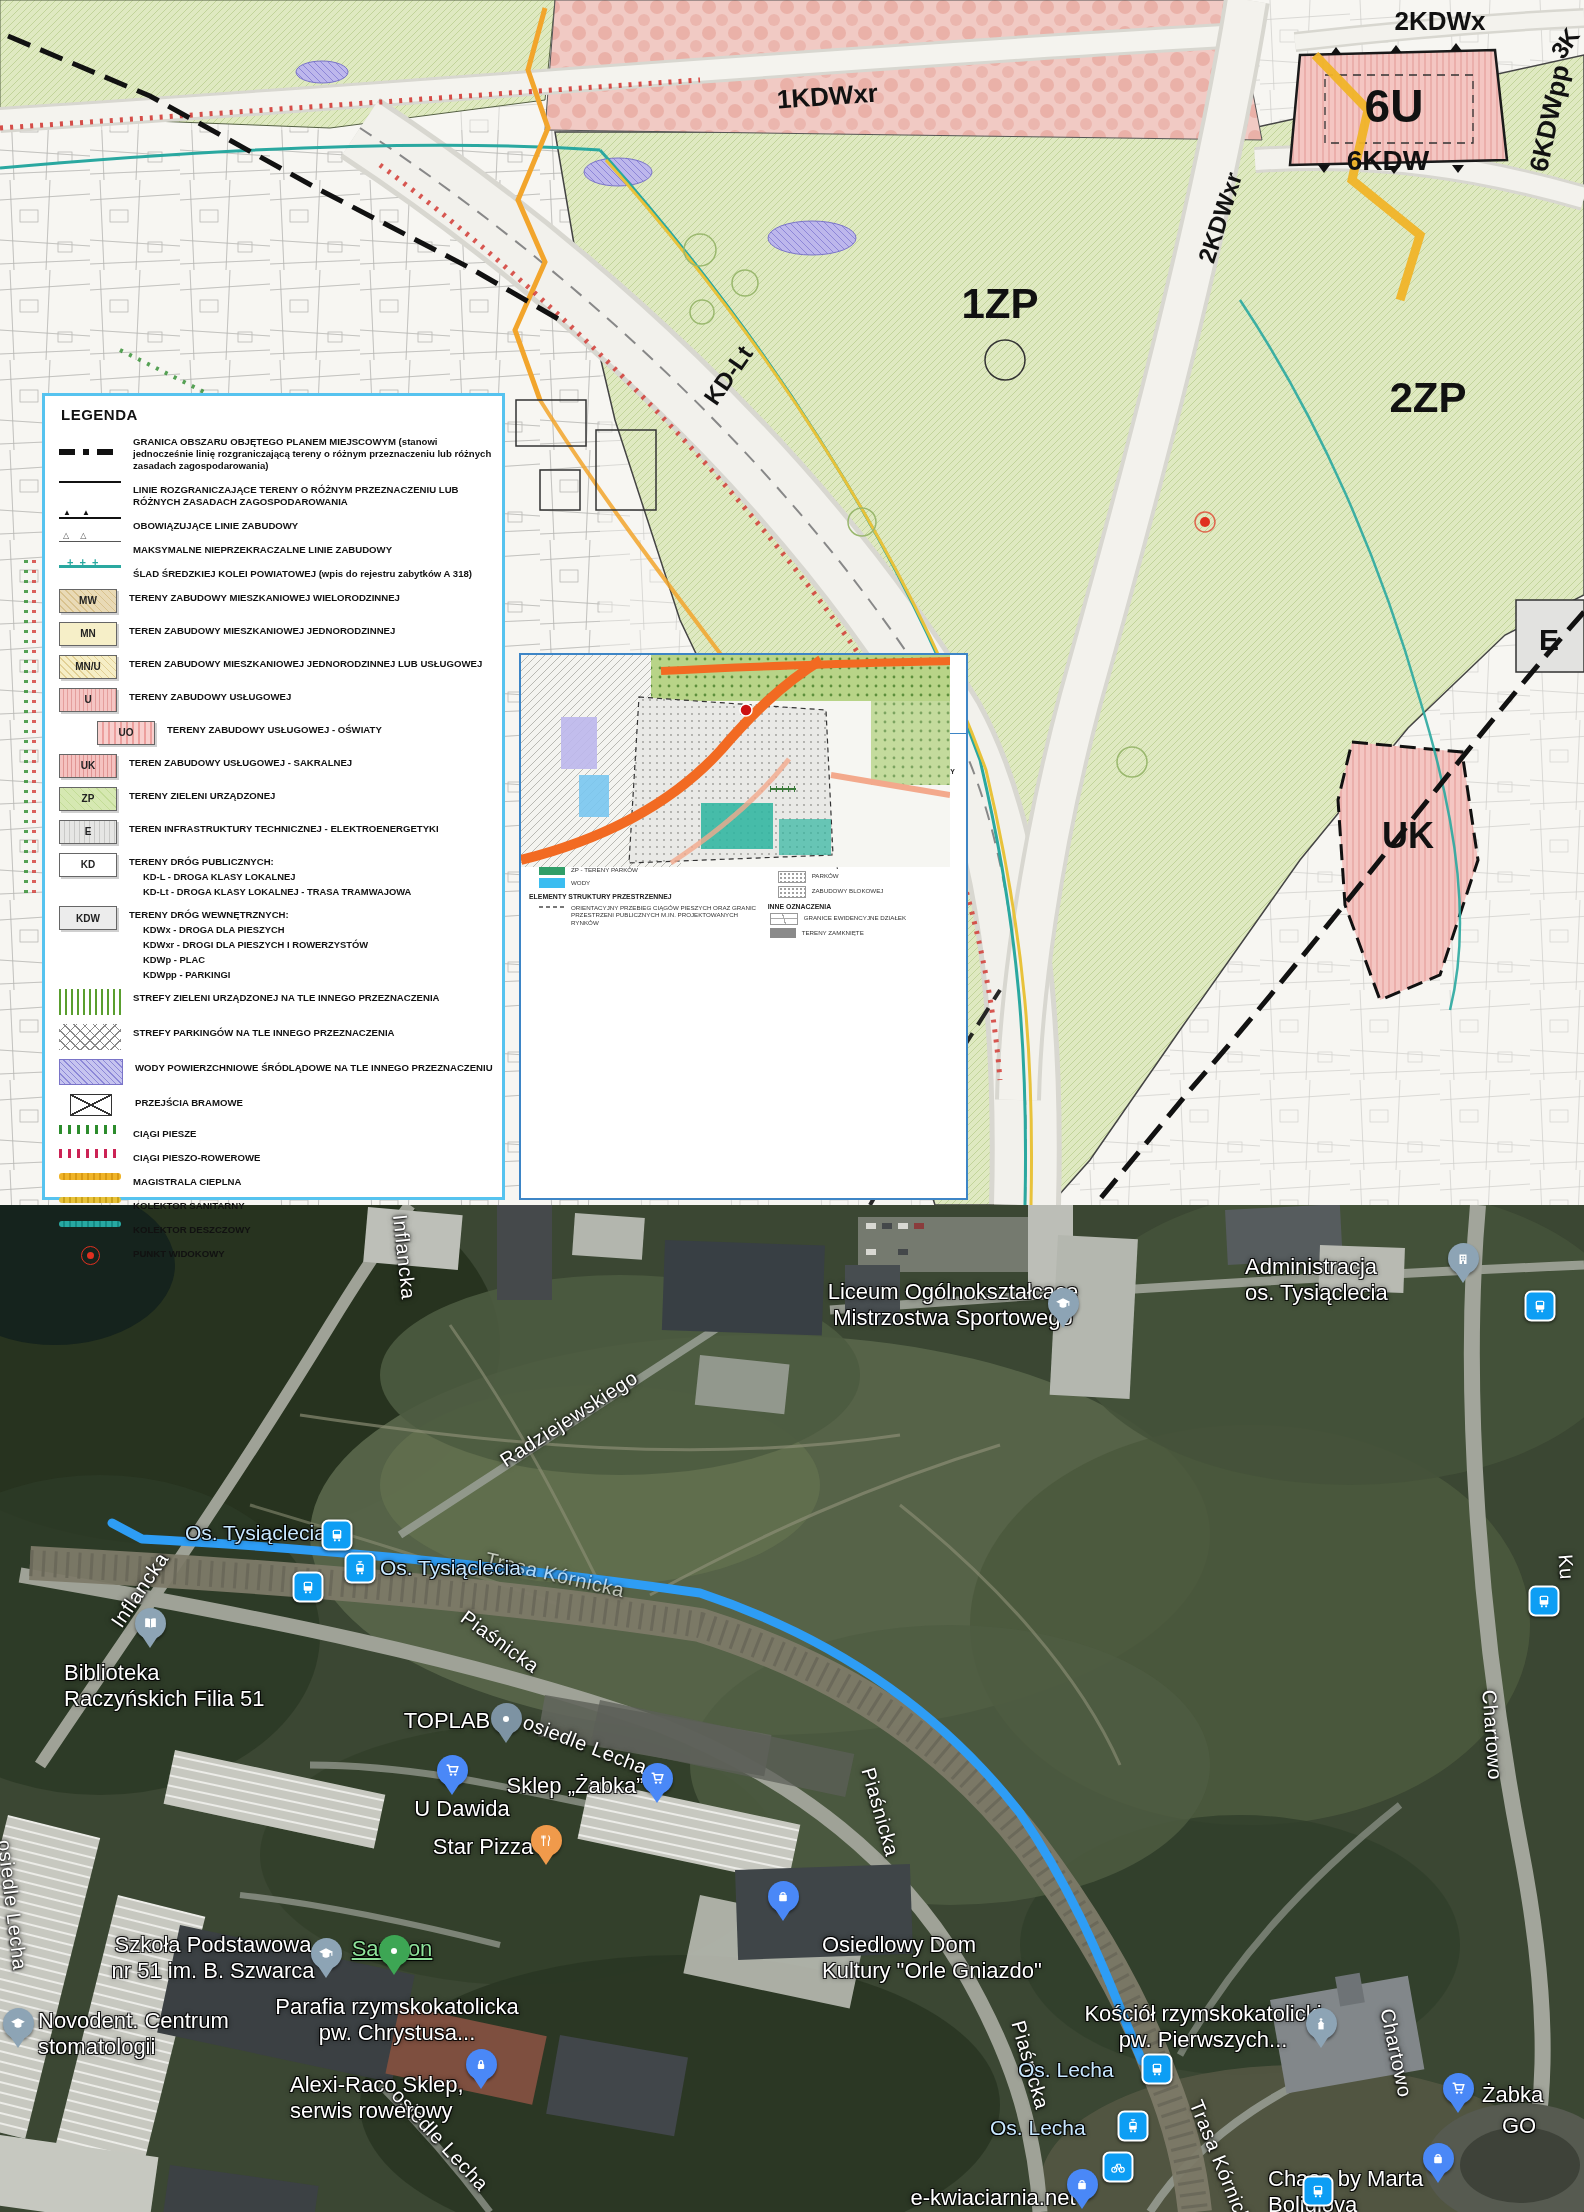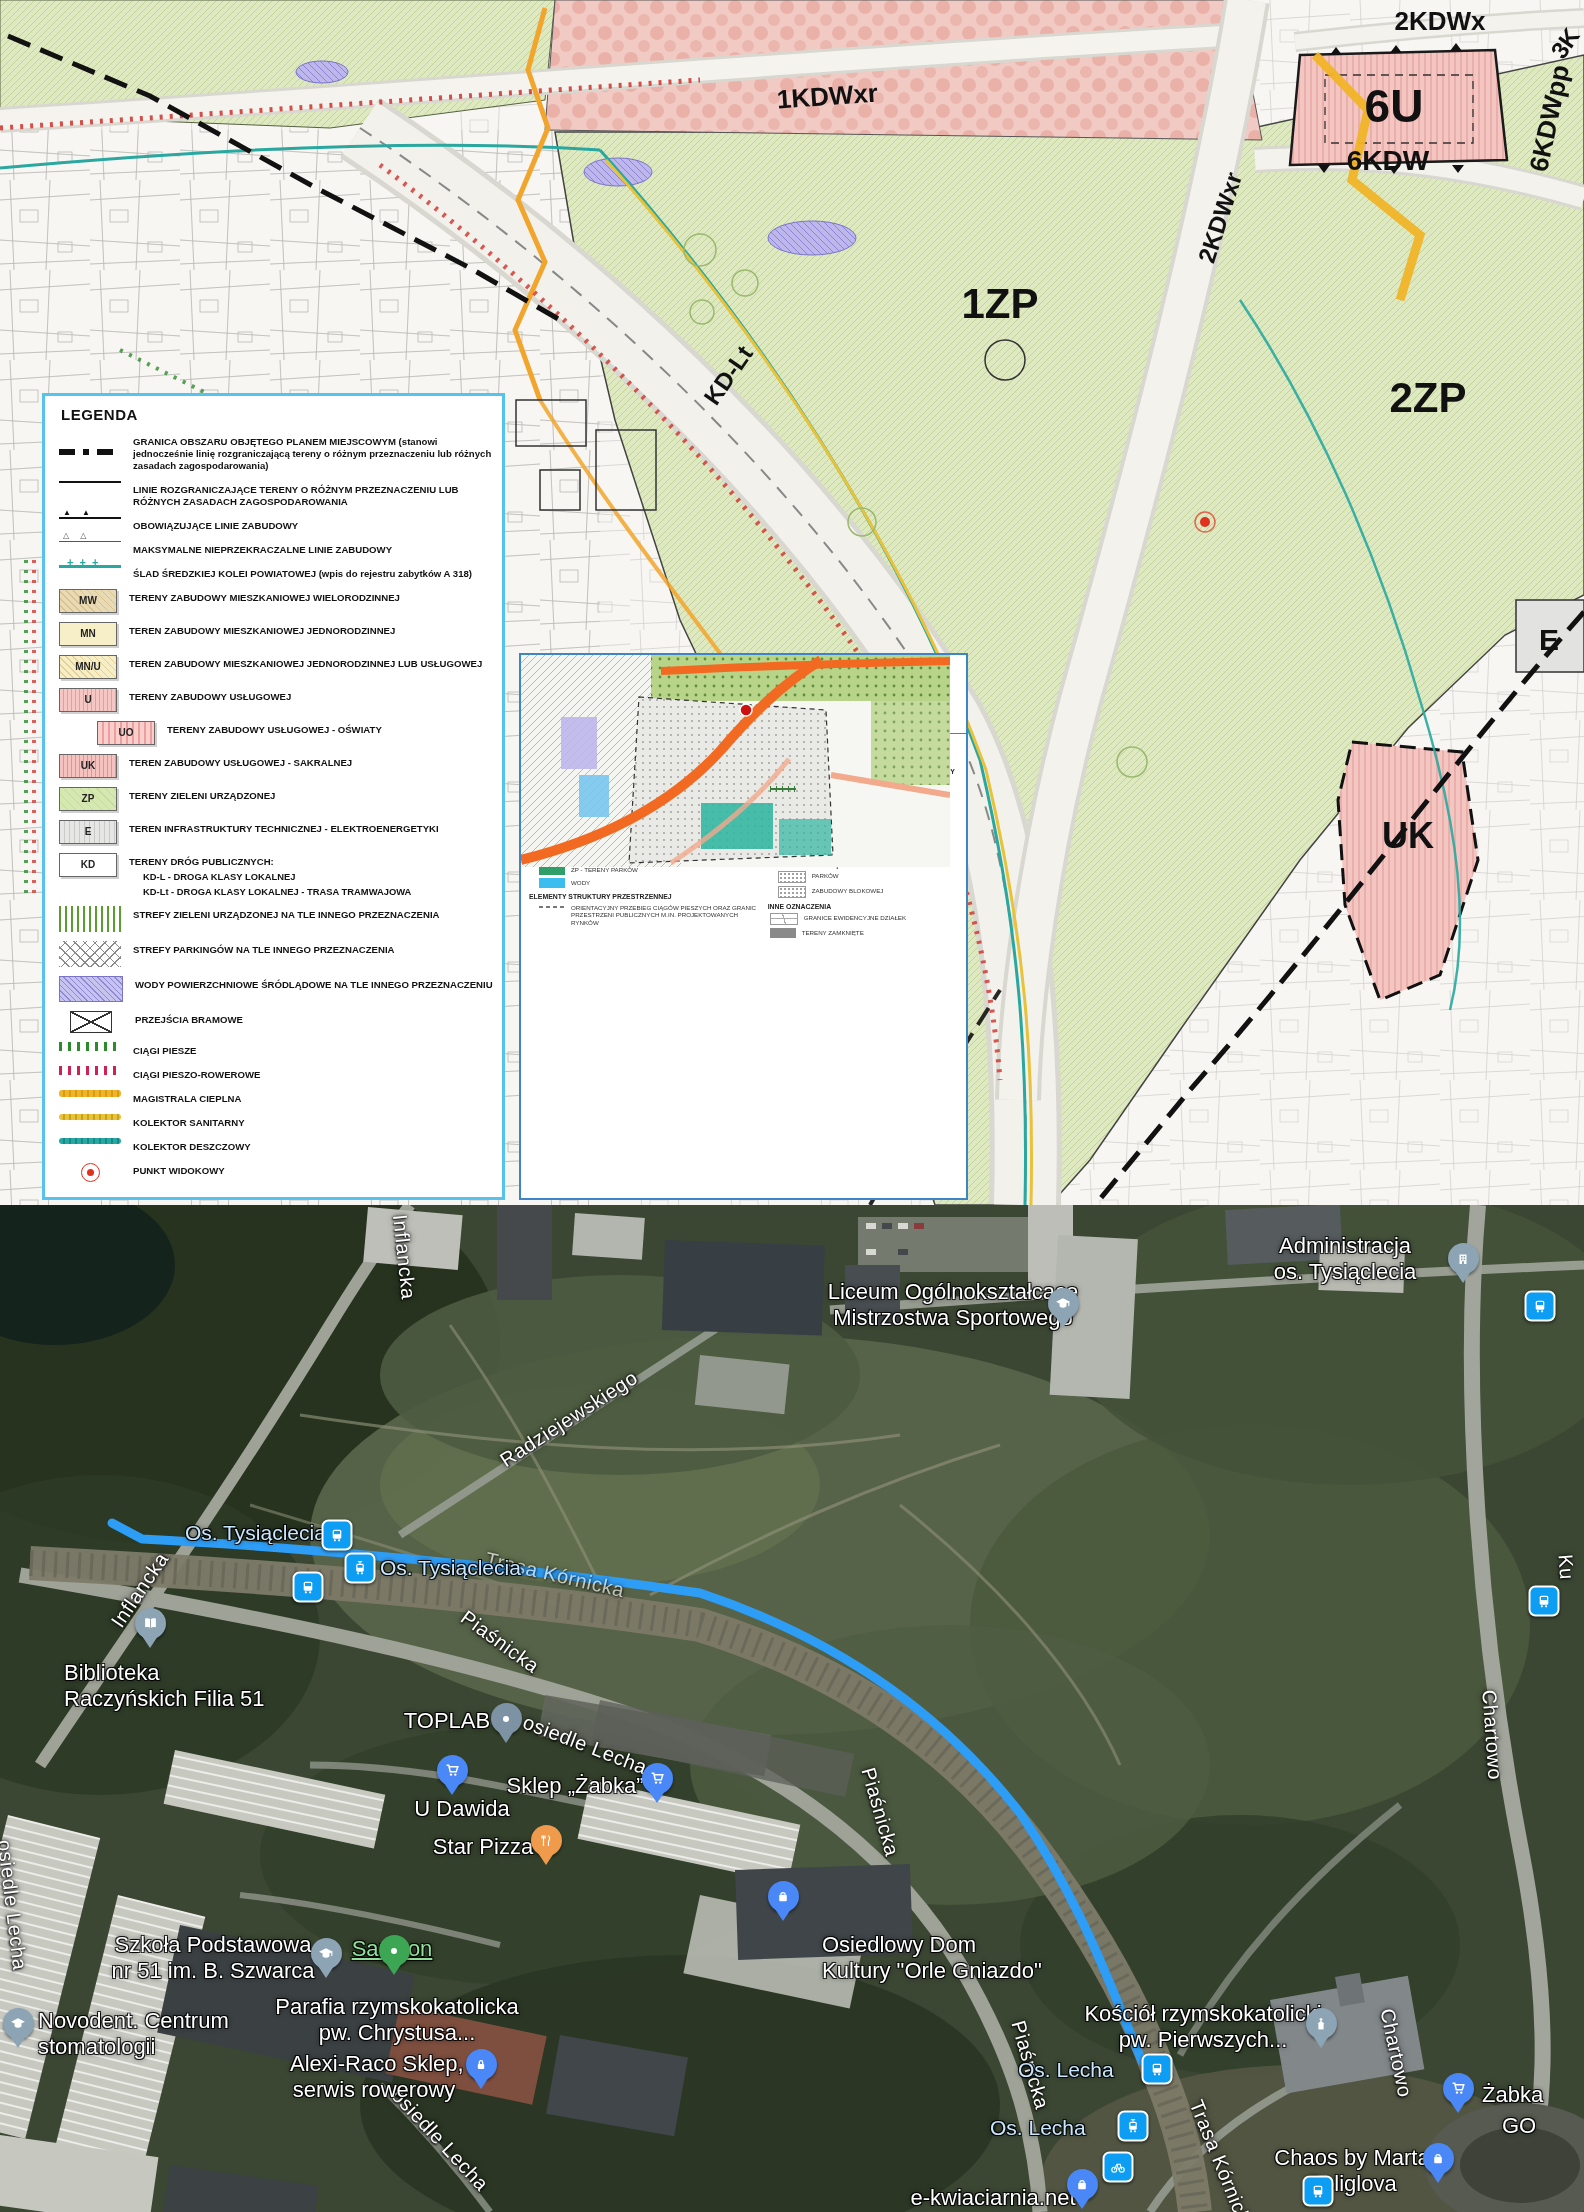--- a/index.html
+++ b/index.html
@@ -94,21 +94,21 @@
   #sat{position:absolute;left:0;top:1205px;width:1584px;height:1007px;background:#3b4733;overflow:hidden;}
   #sat svg.base{position:absolute;left:0;top:0;}
   .street{position:absolute;color:#fff;font-size:20px;letter-spacing:.6px;white-space:nowrap;
      text-shadow:0 0 3px rgba(0,0,0,.95),0 0 6px rgba(0,0,0,.7),1px 1px 2px rgba(0,0,0,.9);
      transform:translate(-50%,-50%) rotate(var(--r,0deg));z-index:6;}
   .faint{opacity:.62;}
   .poi{position:absolute;color:#fff;font-size:22px;line-height:1.18;text-align:center;z-index:7;
      text-shadow:-1px -1px 0 rgba(0,0,0,.8),1px -1px 0 rgba(0,0,0,.8),-1px 1px 0 rgba(0,0,0,.8),1px 1px 0 rgba(0,0,0,.8),0 0 5px rgba(0,0,0,.85);}
   .poi span{display:block;white-space:nowrap;}
   .ctr{transform:translate(-50%,-50%);}
-  .tal{text-align:left;} .tar{text-align:center;}
+  .tal{text-align:left;} .tar{text-align:left;margin-top:21px;}
   .stop{position:absolute;color:#c7e7ff;font-size:21px;white-space:nowrap;z-index:7;
      text-shadow:-1px -1px 0 rgba(0,0,0,.85),1px -1px 0 rgba(0,0,0,.85),-1px 1px 0 rgba(0,0,0,.85),1px 1px 0 rgba(0,0,0,.85),0 0 5px rgba(0,0,0,.9);}
   .green-txt{color:#8fe39b;}
   .pin{position:absolute;width:32px;height:42px;transform:translate(-50%,-100%);z-index:8;}
   .pin .ph{width:31px;height:31px;margin:0 auto;background:var(--pc);border-radius:50%;
      display:flex;align-items:center;justify-content:center;box-shadow:0 2px 3px rgba(0,0,0,.45);}
   .pin::after{content:"";position:absolute;left:50%;top:28px;transform:translateX(-50%);
      border:8px solid transparent;border-top:12px solid var(--pc);}
   .ticon{position:absolute;width:27px;height:27px;transform:translate(-50%,-50%);background:#0d9ef4;
      border:2.5px solid #fff;border-radius:7px;display:flex;align-items:center;justify-content:center;
@@ -297,20 +297,32 @@
         </div>
 
       <div class="lrow">
           <span class="sw swbox f-kd">
             <i>KD</i>
           </span>
         <div class="ltx">
           <span>TERENY DRÓG PUBLICZNYCH:</span>
           <span class="lsub">KD-L - DROGA KLASY LOKALNEJ</span>
           <span class="lsub">KD-Lt - DROGA KLASY LOKALNEJ - TRASA TRAMWAJOWA</span>
+        </div>
+        </div>
+      <div class="lrow">
+          <span class="sw swbox f-kdw">
+            <i>KDW</i>
+          </span>
+        <div class="ltx">
+          <span>TERENY DRÓG WEWNĘTRZNYCH:</span>
+          <span class="lsub">KDWx - DROGA DLA PIESZYCH</span>
+          <span class="lsub">KDWxr - DROGI DLA PIESZYCH I ROWERZYSTÓW</span>
+          <span class="lsub">KDWp - PLAC</span>
+          <span class="lsub">KDWpp - PARKINGI</span>
         </div>
         </div>
 
       <div class="lrow">
           <span class="sw sw-gstr"></span>
           <div class="ltx">STREFY ZIELENI URZĄDZONEJ NA TLE INNEGO PRZEZNACZENIA</div>
         </div>
       <div class="lrow">
           <span class="sw sw-cross"></span>
           <div class="ltx">STREFY PARKINGÓW NA TLE INNEGO PRZEZNACZENIA</div>

